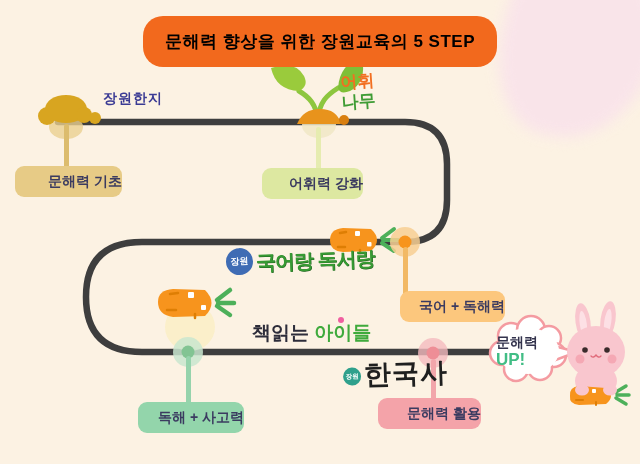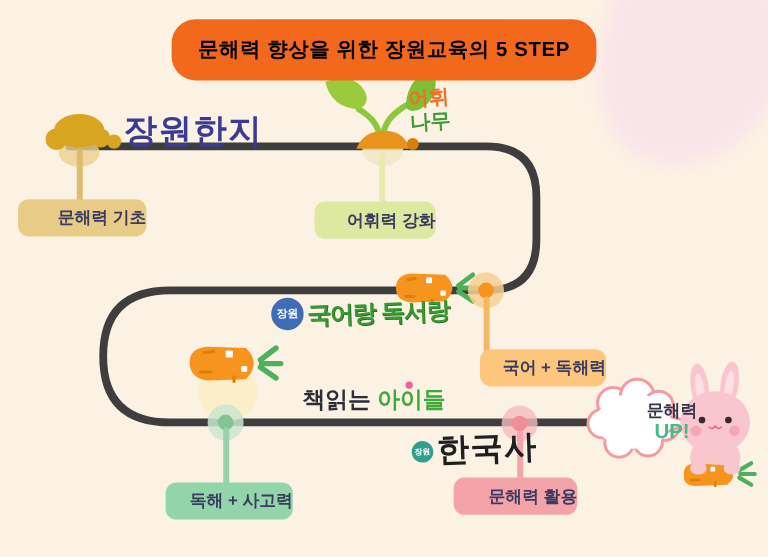--- a/index.html
+++ b/index.html
@@ -32,42 +32,42 @@
   .stepbox { position:absolute; height:31px; line-height:31px; text-align:right;
     border-radius:9px; font-size:14px; font-weight:bold; color:#3b3b60; }
   .b1 { left:15px;  top:166px; width:107px; background:#e7cb86; }
   .b2 { left:262px; top:168px; width:101px; background:#dde8a1; }
   .b3 { left:352px; top:291px; width:105px; background:#fcc77d;margin-left:48px; }
   .b4 { left:138px; top:402px; width:106px; background:#93d5ab;padding-left:16px; }
   .b5 { left:378px; top:398px; width:103px; background:#f4a3a9; }
 
   
   .logo { position:absolute; font-weight:bold; white-space:nowrap; }
-  .l1 { left:103px; top:90px;  font-size:28px; color:#3b3b94; letter-spacing:1px; }
+  .l1 { left:103px; top:90px;  font-size:14px; color:#3b3b94; letter-spacing:1px; }
   .l2 { left:341px; top:72px; text-align:center; line-height:20px; transform:rotate(-4deg); }
   .l2 .p1 { color:#f26f21; font-size:17px; display:block; }
   .l2 .p2 { color:#3f9c35; font-size:17px; display:block; }
   .l3 { left:226px; top:246px; display:flex; align-items:flex-start; transform:rotate(-2deg); }
   .l3 .badge { width:27px; height:27px; border-radius:50%; background:#3f6cb4; color:#fff;
     font-size:9px; display:flex; align-items:center; justify-content:center; margin-right:3px; }
   .l3 .txt { font-size:20px; color:#379a33; letter-spacing:-1px; margin-top:2px;
     text-shadow:0.5px 0.5px 0 #1d5c1d; }
   .l4 { left:252px; top:320px; font-size:19px; }
   .l4 .p1 { color:#2d2d3a; }
   .l4 .p2 { color:#3faa3c; position:relative; }
   .l4 .flower { position:absolute; left:24px; top:-5px; width:6px; height:6px;
     border-radius:50%; background:#f05fa0; }
   .l5 { left:343px; top:356px; display:flex; align-items:flex-start; transform:rotate(-2deg); }
   .l5 .badge { width:18px; height:18px; border-radius:50%; background:#2fa08c; color:#fff;
     font-size:6.5px; display:flex; align-items:center; justify-content:center;
     margin:10px 3px 0 0; }
   .l5 .txt { font-size:27px; font-weight:800; color:#1f1f1f; letter-spacing:1px; }
 
   
-  .bubble-text { position:absolute; left:528px; top:334px; width:64px; text-align:center;
+  .bubble-text { position:absolute; left:496px; top:334px; width:64px; 
     line-height:17px; }
   .bubble-text .t1 { display:block; font-size:14px; font-weight:bold; color:#33334d; }
   .bubble-text .t2 { display:block; font-size:17px; font-weight:bold; color:#41bd85; }
 </style>
 </head>
 <body>
 
 <div id="stage">
 
   <div class="pink-blob"></div>

